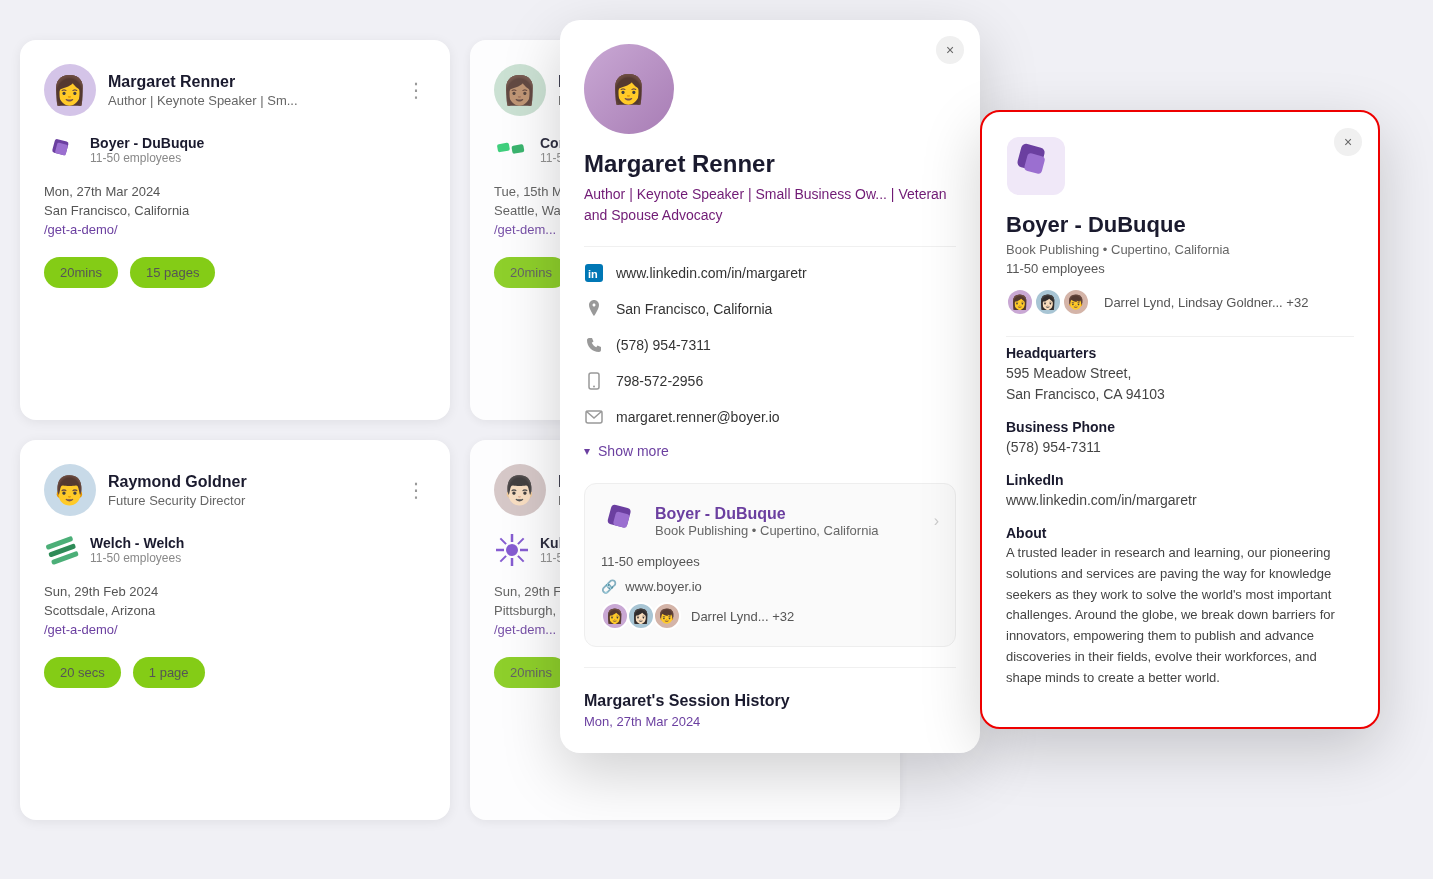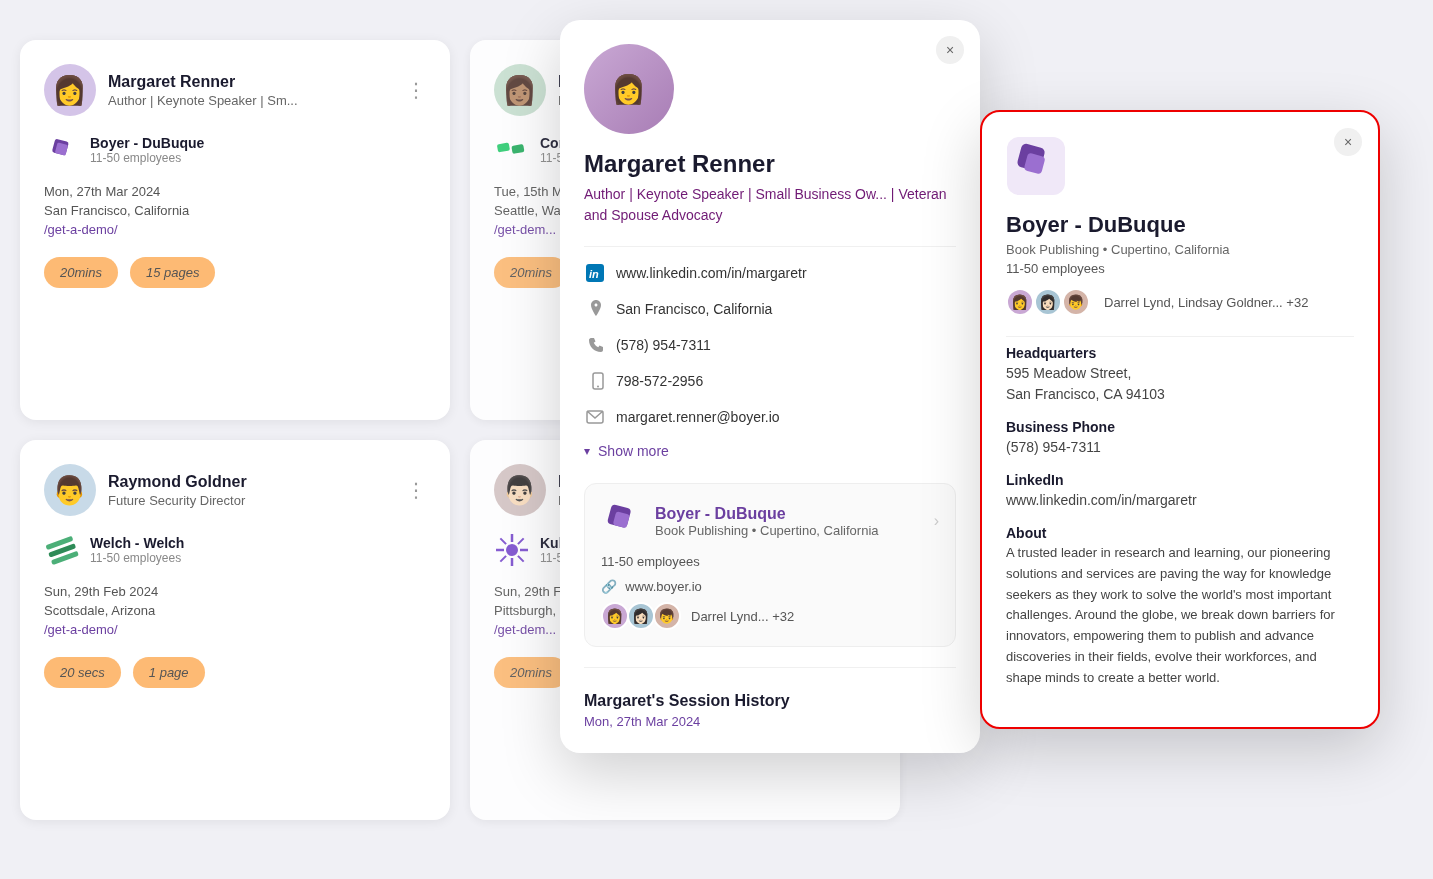--- a/index.html
+++ b/index.html
@@ -103,26 +103,25 @@
     .card-meta { font-size: 13px; color: #555; margin-bottom: 4px; }
     .card-link { font-size: 13px; color: #6b3fa0; font-weight: 500; }
 
     .card-footer {
       display: flex;
       gap: 12px;
       margin-top: 20px;
     }
 
     .card-badge {
-      background: #fdba74;
+      background: #84cc16;
       border-radius: 20px;
       padding: 8px 16px;
       font-size: 13px;
       color: #555;
-      font-style: italic;
     }
 
     
     .purple-diamond {
       width: 28px;
       height: 28px;
     }
 
     
     .modal-person {
@@ -190,24 +189,23 @@
       padding: 8px 0;
       font-size: 14px;
       color: #333;
     }
 
     .contact-icon {
       width: 20px;
       height: 20px;
       display: flex;
       align-items: center;
-      justify-content: flex-end;
+      justify-content: center;
       color: #888;
       flex-shrink: 0;
-      font-style: italic;
     }
 
     .show-more-row {
       display: flex;
       align-items: center;
       gap: 8px;
       color: #6b3fa0;
       font-size: 14px;
       font-weight: 500;
       cursor: pointer;

